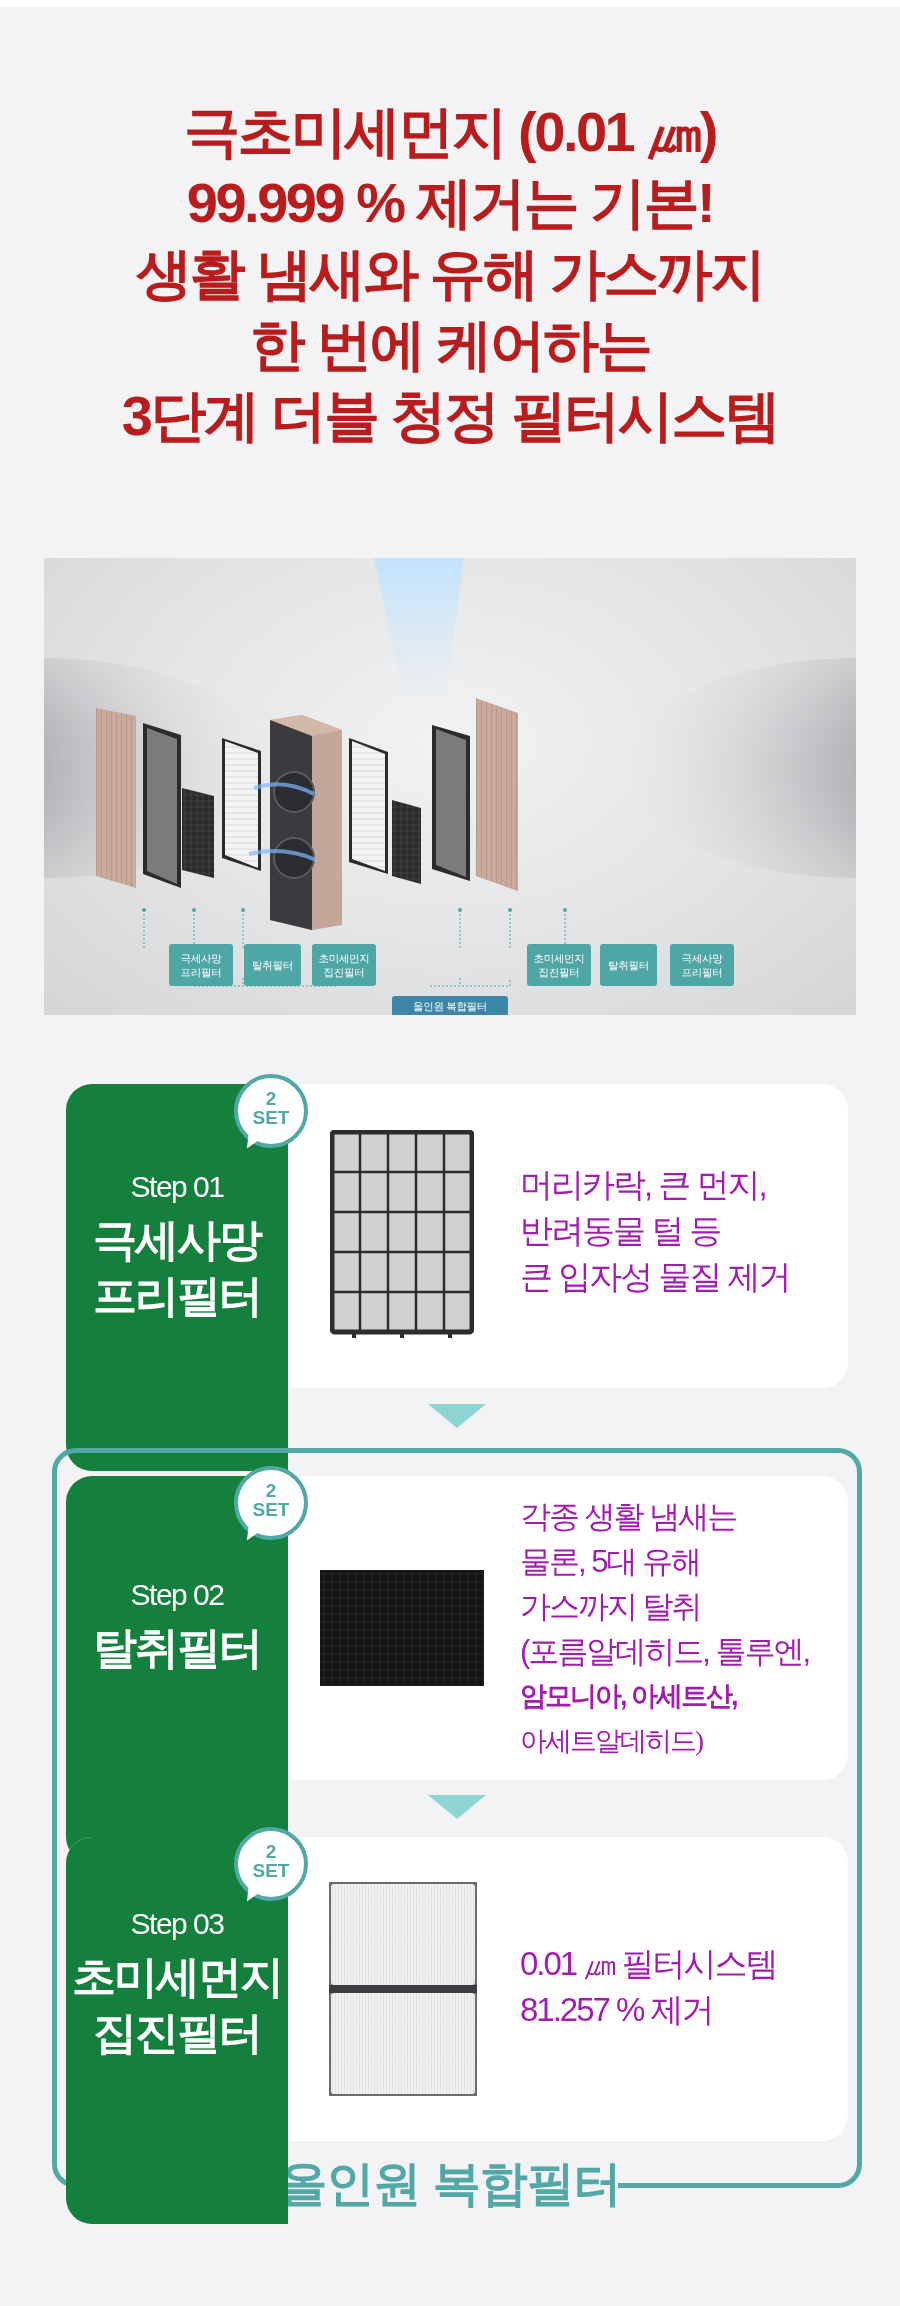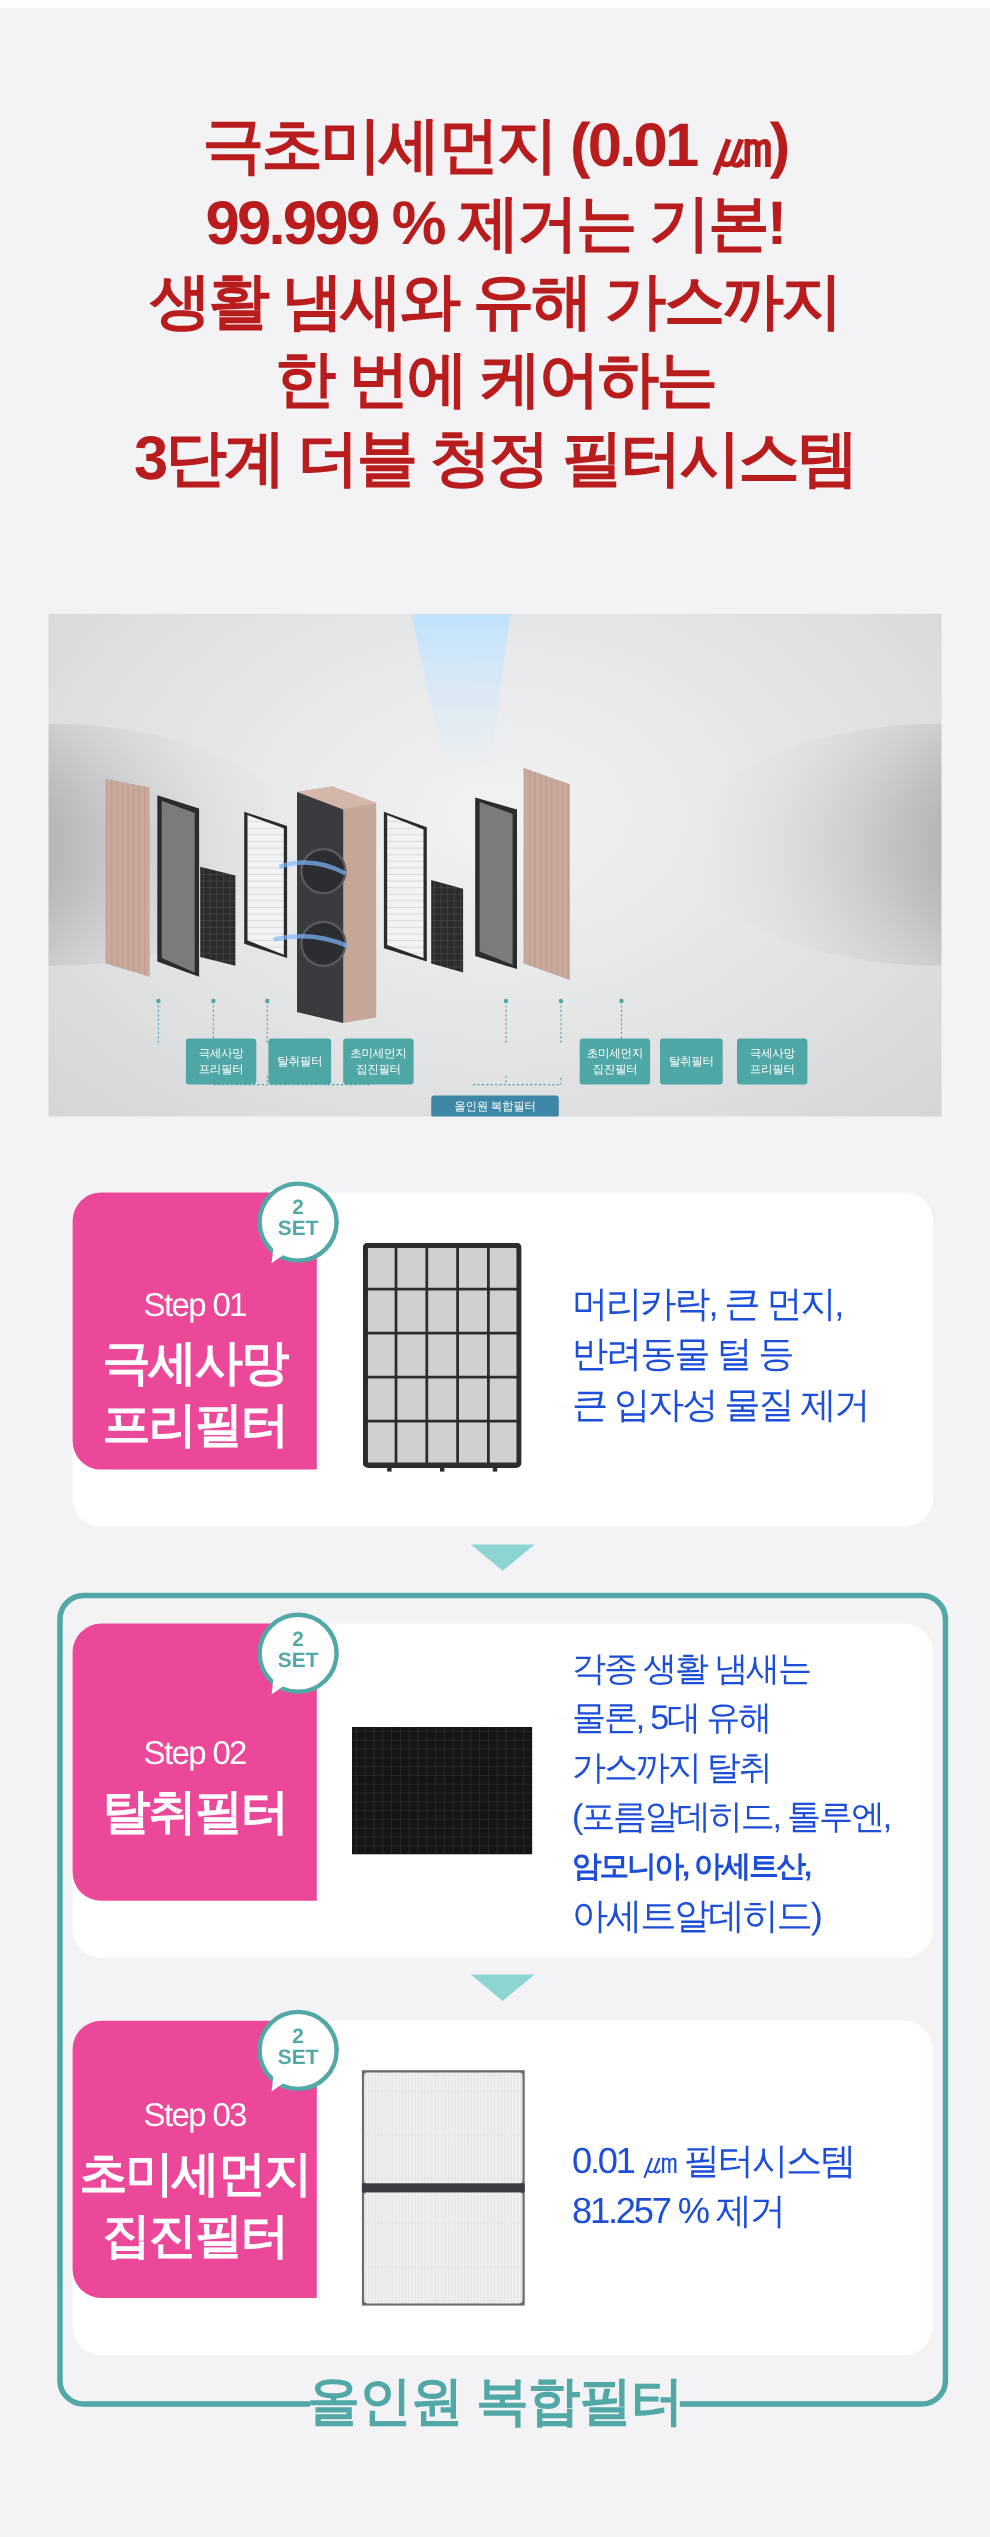--- a/index.html
+++ b/index.html
@@ -15,32 +15,32 @@
   .hero { position: absolute; left: 44px; top: 558px; width: 812px; height: 457px; overflow: hidden;
           background: radial-gradient(ellipse at 50% 40%, #f1f2f3 0%, #e3e4e6 55%, #d4d5d7 100%); }
   .hero svg { position: absolute; left: 0; top: 0; }
   .hero-label { position: absolute; background: #4ea6a5; color: #fff; font-size: 10.5px; line-height: 14px;
                 text-align: center; border-radius: 3px; display: flex; align-items: center; justify-content: center;
                 letter-spacing: -0.3px; }
   .hero-label.combo { background: #3d86a6; }
 
   
   .step-card { position: absolute; left: 66px; width: 782px; height: 304px; background: #ffffff; border-radius: 26px; overflow: visible; }
-  .step-panel { position: absolute; left: 0; top: 0; width: 222px; height: 252px; background: #ec4899;
+  .step-panel { position: absolute; left: 0; top: 0; width: 222px; height: 387px; background: #15803d;
                 border-radius: 26px 0 0 26px; color: #fff; text-align: center; }
   .step-num { position: absolute; left: 0; width: 222px; font-size: 30px; letter-spacing: -1.5px; font-weight: normal; }
   .step-name { position: absolute; left: 0; width: 222px; font-size: 44px; font-weight: bold; line-height: 56px; letter-spacing: -2px; }
   .set-badge { position: absolute; left: 168px; top: -10px; width: 74px; height: 74px; border-radius: 50%;
                background: #fff; border: 4px solid #51a8a6; color: #51a8a6; text-align: center; font-weight: bold;
                font-size: 19px; line-height: 19px; padding-top: 11px; }
   .set-badge .tail { position: absolute; left: 6px; top: 54px; width: 0; height: 0;
                border-left: 7px solid transparent; border-right: 9px solid transparent; border-top: 18px solid #fff;
                transform: rotate(28deg); }
   .step-image { position: absolute; }
-  .step-desc { position: absolute; left: 454px; color: #1d4ed8; font-size: 33px; line-height: 46px; letter-spacing: -2px; }
+  .step-desc { position: absolute; left: 454px; color: #a21caf; font-size: 33px; line-height: 46px; letter-spacing: -2px; }
   .step-desc.small { font-size: 31px; line-height: 45px; }
 
   
   .down-arrow { position: absolute; left: 428px; width: 0; height: 0;
                 border-left: 29px solid transparent; border-right: 29px solid transparent; border-top: 24px solid #8dd5d3; }
 
   
   .bracket { position: absolute; left: 52px; top: 1448px; width: 810px; height: 740px;
              border: 5px solid #51a8a6; border-radius: 24px; }
   .bracket-gap { position: absolute; left: 282px; top: 2170px; width: 336px; height: 30px; background: #f3f3f5; }
@@ -216,21 +216,21 @@
       </pattern>
     </defs>
     <rect x="0" y="0" width="164" height="116" fill="url(#cgrid)"></rect>
   </svg>
   <div class="step-desc small" style="top:18px;">
     <div>각종 생활 냄새는</div>
     <div>물론, 5대 유해</div>
     <div>가스까지 탈취</div>
     <div style="font-size:31px;">(포름알데히드, 톨루엔,</div>
     <div style="font-size:27px;font-weight:bold;">암모니아, 아세트산,</div>
-    <div style="font-size:33px;">아세트알데히드)</div>
+    <div style="font-size:27px;font-family:Liberation Serif, serif;">아세트알데히드)</div>
   </div>
 </div>
 
 <div class="down-arrow" style="top:1795px;"></div>
 
 <div class="step-card" style="top:1837px;">
   <div class="step-panel">
     <div class="step-num" style="top:70px;">Step 03</div>
     <div class="step-name" style="top:112px;">
       <div>초미세먼지</div>

